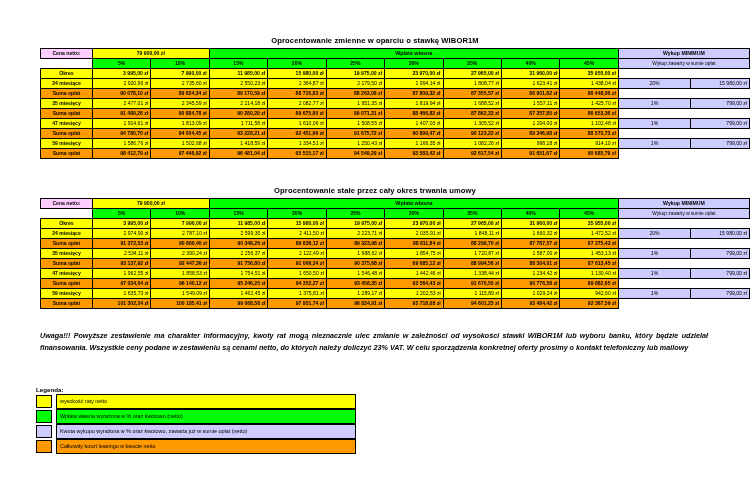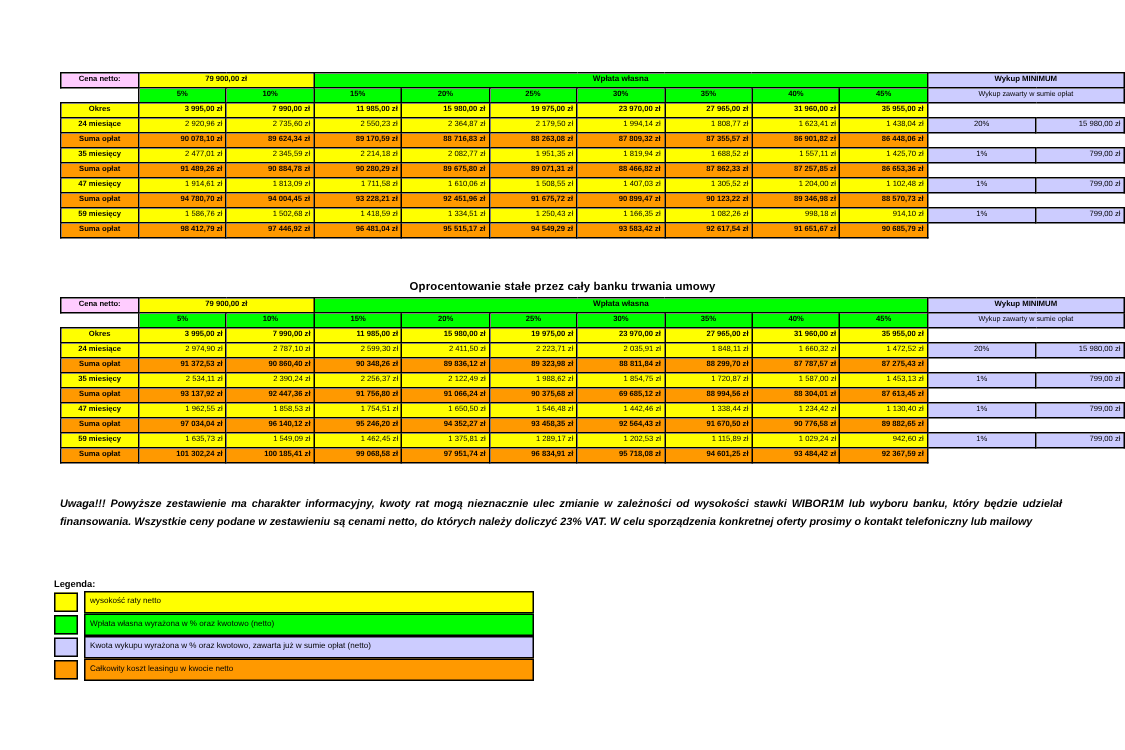--- a/index.html
+++ b/index.html
@@ -137,20 +137,21 @@
     height:11px;
     line-height:11px;
     overflow:hidden;
   }
 </style>
 </head>
 <body>
 
 <div class="page">
 
+  <div class="title" id="title1">Oprocentowanie zmienne w oparciu o stawkę WIBOR1M</div>
 
   <div class="table-block" id="block1" style="left:40px;top:48px;">
     <table>
         <tbody id="tb1">
           <tr>
             <td class="cnetto" colspan="1" style="width: 48px;">Cena netto:</td>
             <td class="cnetto-val" colspan="2" style="width: 110px;">79 900,00 zł</td>
             <td class="hdr-wplata" colspan="7">Wpłata własna</td>
             <td class="hdr-wykup" colspan="2">Wykup MINIMUM</td>
           </tr>
@@ -290,21 +291,21 @@
             <td class="suma-cell" colspan="1" style="width: 55px;">92 617,54 zł</td>
             <td class="suma-cell" colspan="1" style="width: 55px;">91 651,67 zł</td>
             <td class="suma-cell" colspan="1" style="width: 55px;">90 685,79 zł</td>
             <td class="blank" colspan="1" style="width: 70px;"></td>
             <td class="blank" colspan="1" style="width: 55px;"></td>
           </tr>
         </tbody>
       </table>
   </div>
 
-  <div class="title" id="title2">Oprocentowanie stałe przez cały banku trwania umowy</div>
+  <div class="title" id="title2">Oprocentowanie stałe przez cały okres trwania umowy</div>
 
   <div class="table-block" id="block2" style="left:40px;top:198px;">
     <table>
         <tbody id="tb2">
           <tr>
             <td class="cnetto" colspan="1" style="width: 48px;">Cena netto:</td>
             <td class="cnetto-val" colspan="2" style="width: 110px;">79 900,00 zł</td>
             <td class="hdr-wplata" colspan="7">Wpłata własna</td>
             <td class="hdr-wykup" colspan="2">Wykup MINIMUM</td>
           </tr>

